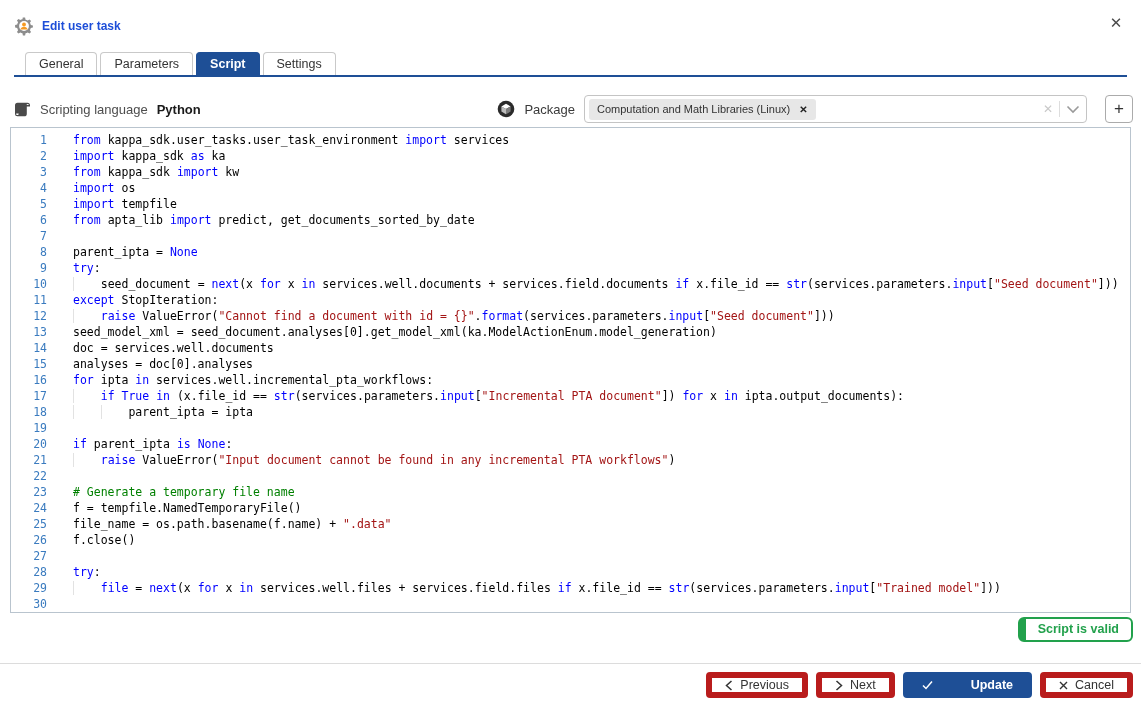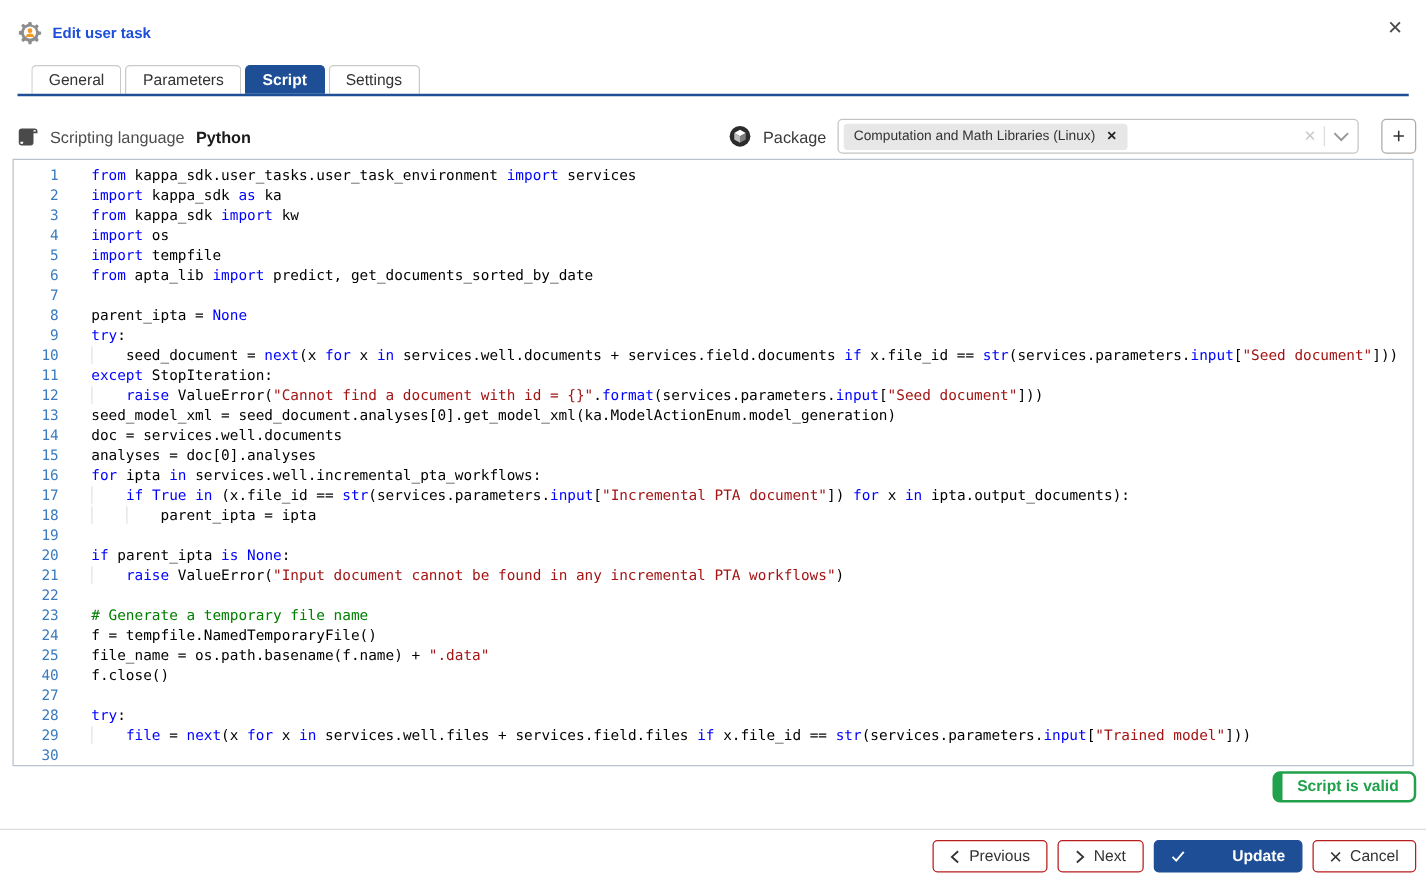--- a/index.html
+++ b/index.html
@@ -17,21 +17,21 @@
   .tab.active { background:#1e4f96; color:#fff; border-color:#1e4f96; font-weight:bold; }
   .tab-underline { position:absolute; left:14px; top:75px; right:14px; height:2px; background:#1e4f96; }
 
   
   .toolbar { position:absolute; left:14px; top:94px; right:8px; height:30px; display:flex; align-items:center; }
   .lang-group { display:flex; align-items:center; gap:9px; }
   .lang-label { font-size:13px; color:#4d4d4d; }
   .lang-value { font-size:13px; color:#1a1a1a; font-weight:bold; }
   .pkg-group { display:flex; align-items:center; margin-left:auto; gap:9px; }
   .pkg-label { font-size:13px; color:#3a3a3a; }
-  .pkg-select { width:417px; height:28px; border:1px solid #c4c4c4; border-radius:4px; background:#fff; display:flex; align-items:center; padding:0 6px 0 4px; cursor:pointer; }
+  .pkg-select { width:503px; height:28px; border:1px solid #c4c4c4; border-radius:4px; background:#fff; display:flex; align-items:center; padding:0 6px 0 4px; cursor:pointer; }
   .chip { background:#e7e7e7; border-radius:3px; height:21px; display:flex; align-items:center; gap:9px; padding:0 8px; font-size:11px; color:#333; }
   .chip-x { font-size:10px; font-weight:bold; color:#222; cursor:pointer; }
   .sel-controls { margin-left:auto; display:flex; align-items:center; gap:6px; }
   .sel-clear { color:#c9c9c9; font-size:12px; cursor:pointer; }
   .sel-divider { width:1px; height:16px; background:#ddd; }
   .add-btn { width:28px; height:28px; border:1px solid #ababab; border-radius:4px; background:#fff; font-size:17px; color:#333; cursor:pointer; line-height:24px; text-align:center; margin-left:9px; }
 
   
   .editor { position:absolute; left:10px; top:127px; width:1121px; height:486px; border:1px solid #b9c4ce; background:#fff; padding-top:4px; overflow:hidden;
             font-family:"DejaVu Sans Mono","Liberation Mono",monospace; font-size:11.5px; }
@@ -44,21 +44,21 @@
   .com { color:#008000; }
   .guide { box-shadow: inset 1px 0 0 #e2e2e2; }
 
   
   .status-row { position:absolute; left:10px; top:617px; right:8px; display:flex; justify-content:flex-end; }
   .valid-badge { border:2px solid #22a14c; border-left:8px solid #22a14c; border-radius:6px; background:#fff; color:#22a14c; font-weight:bold; font-size:12.5px; padding:3px 12px 4px; }
 
   
   .footer-divider { position:absolute; left:0; top:663px; width:1141px; height:1px; background:#dcdcdc; }
   .footer { position:absolute; left:0; top:672px; right:8px; display:flex; justify-content:flex-end; gap:8px; }
-  .btn { height:26px; border:1px solid #b91c1c; border-radius:4px; background:#fff; color:#333; font-size:12.5px; font-family:"Liberation Sans",sans-serif; display:flex; align-items:center; gap:7px; padding:0 13px; cursor:pointer; }
+  .btn { height:26px; border:6px solid #b91c1c; border-radius:4px; background:#fff; color:#333; font-size:12.5px; font-family:"Liberation Sans",sans-serif; display:flex; align-items:center; gap:7px; padding:0 13px; cursor:pointer; }
   .btn .bicon { display:flex; align-items:center; }
   .btn.primary { background:#1e4f96; border-color:#1e4f96; color:#fff; font-weight:bold;gap:38px; }
 </style>
 </head>
 <body>
 
 <div class="dialog">
 
   <div class="header">
     <span style="display:flex;">
@@ -219,21 +219,21 @@
         </div>
         <div class="line">
           <div class="ln">24</div>
           <div class="code">f = tempfile.NamedTemporaryFile()</div>
         </div>
         <div class="line">
           <div class="ln">25</div>
           <div class="code">file_name = os.path.basename(f.name) + <span class="str">".data"</span></div>
         </div>
         <div class="line">
-          <div class="ln">40</div>
+          <div class="ln">26</div>
           <div class="code">f.close()</div>
         </div>
         <div class="line">
           <div class="ln">27</div>
           <div class="code"> </div>
         </div>
         <div class="line">
           <div class="ln">28</div>
           <div class="code"><span class="kw">try</span>:</div>
         </div>

